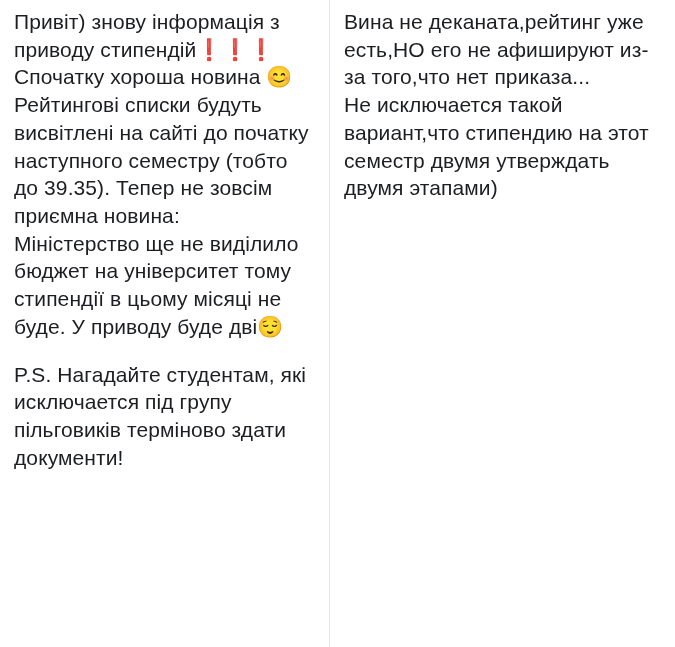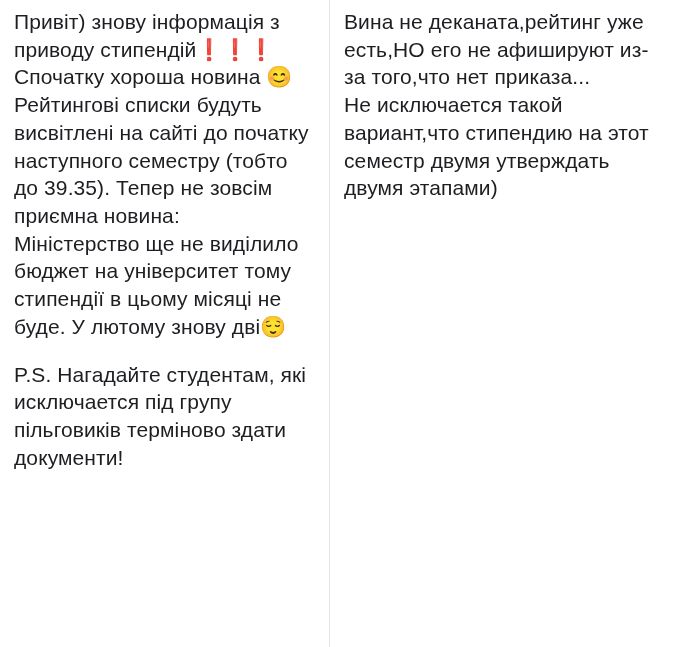--- a/index.html
+++ b/index.html
@@ -50,21 +50,21 @@
 </style>
 </head>
 <body>
 
 <div class="page">
 
   <div class="column column-left">
     <p class="para">Привіт) знову інформація з приводу стипендій❗❗❗</p>
     <p class="para">Спочатку хороша новина 😊</p>
     <p class="para">Рейтингові списки будуть висвітлені на сайті до початку наступного семестру (тобто до 39.35). Тепер не зовсім приємна новина:</p>
-    <p class="para">Міністерство ще не виділило бюджет на університет тому стипендії в цьому місяці не буде. У лютому знову дві😌</p>
+    <p class="para">Міністерство ще не виділило бюджет на університет тому стипендії в цьому місяці не буде. У приводу буде дві😌</p>
     <div class="spacer"></div>
     <p class="para">P.S. Нагадайте студентам, які исключается під групу пільговиків терміново здати документи!</p>
   </div>
 
   <div class="column column-right">
     <p class="para">Вина не деканата,рейтинг уже есть,НО его не афишируют из-за того,что нет приказа...</p>
     <p class="para">Не исключается такой вариант,что стипендию на этот семестр двумя утверждать двумя этапами)</p>
   </div>
 
 </div>

